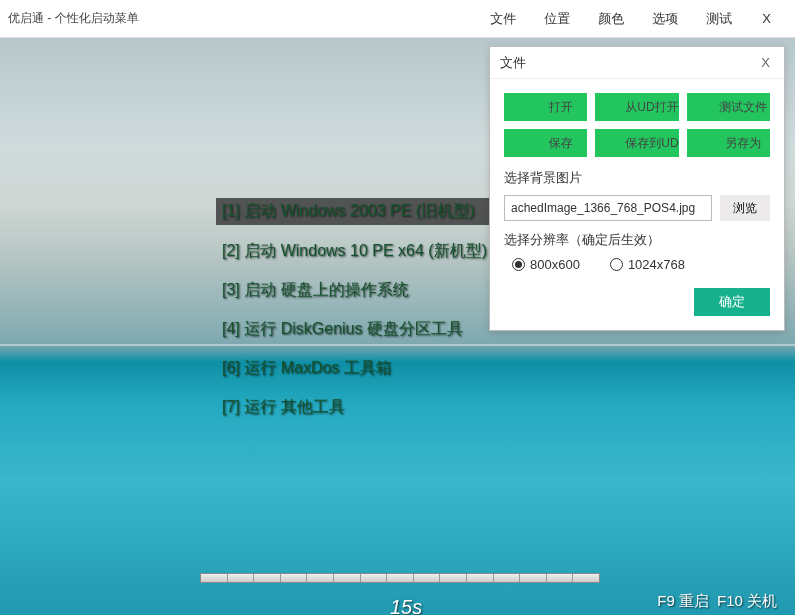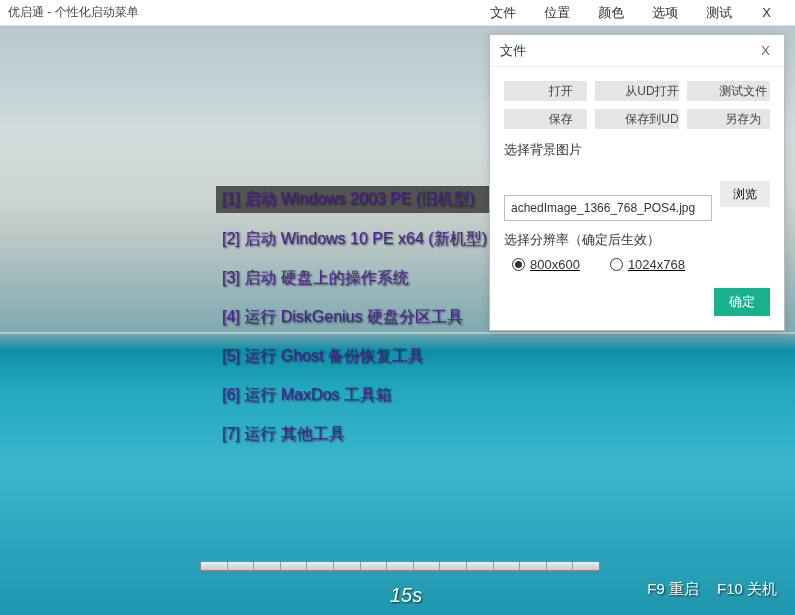--- a/index.html
+++ b/index.html
@@ -5,21 +5,21 @@
     * { margin: 0; padding: 0; box-sizing: border-box; }
     body {
       width: 795px;
       height: 615px;
       font-family: "Microsoft YaHei", Arial, sans-serif;
       font-size: 13px;
       overflow: hidden;
       background: #fff;
     }
     .titlebar {
-      height: 26px;
+      height: 38px;
       display: flex;
       align-items: center;
       padding: 0 8px;
       border-bottom: 1px solid #ddd;
       background: #fff;
     }
     .titlebar-title { color: #444; font-size: 12px; }
     .titlebar-spacer { flex: 1; }
     .titlebar-menu { display: flex; gap: 0; }
     .titlebar-menu-item {
@@ -56,21 +56,21 @@
     }
     .boot-menu {
       position: absolute;
       left: 216px;
       top: 160px;
       display: flex;
       flex-direction: column;
       gap: 14px;
     }
     .boot-item {
-      color: #4c1d95;
+      color: #14532d;
       font-size: 16px;
       text-shadow: 1px 1px 2px rgba(0,0,0,0.7);
       padding: 2px 6px;
       white-space: nowrap;
     }
     .boot-item.selected {
       background: rgba(60,60,60,0.85);
       padding: 3px 6px;
     }
     .progress {
@@ -96,21 +96,21 @@
       color: #fff;
       font-style: italic;
       font-size: 20px;
       text-shadow: 1px 1px 2px rgba(0,0,0,0.7);
     }
     .hotkeys {
       position: absolute;
       right: 18px;
       bottom: 16px;
       display: flex;
-      gap: 18px;
+      gap: 8px;
     }
     .hotkey {
       color: #fff;
       font-size: 15px;
       text-shadow: 1px 1px 2px rgba(0,0,0,0.7);
     }
 
     .panel {
       position: absolute;
       right: 10px;
@@ -130,62 +130,61 @@
     .panel-title { color: #333; font-size: 13px; }
     .panel-close { margin-left: auto; color: #666; cursor: pointer; padding: 0 4px;}
     .panel-body { padding: 14px; }
     .btn-grid {
       display: grid;
       grid-template-columns: repeat(3, 1fr);
       gap: 8px;
       margin-bottom: 12px;
     }
     .btn {
-      height: 20px;
-      background: #e5e5e5;
+      height: 28px;
+      background: #22c55e;
       border: none;
       color: #444;
       font-size: 12px;
       cursor: pointer;
       padding-left: 30px;
     }
     .btn-browse {
       width: 50px;
       height: 26px;
       background: #eceaea;
       border: none;
       font-size: 12px;
       cursor: pointer;
       font-family: Liberation Serif, serif;
     }
     .btn-confirm {
-      width: 56px;
+      width: 76px;
       height: 28px;
       background: #17b18d;
       color: #fff;
       border: none;
       font-size: 13px;
       cursor: pointer;
     }
     .section-label {
       color: #333;
       font-size: 13px;
       margin: 10px 0 8px;
     }
     .img-row { display: flex; gap: 8px; align-items: center; margin-bottom: 10px; }
     .text-input {
       flex: 1;
       height: 26px;
       border: 1px solid #bbb;
       padding: 0 6px;
       font-size: 12px;
       color: #333;
-      margin-top: 28px;
-    }
-    .radio-row { display: flex; gap: 30px; margin: 8px 0 16px 8px; text-decoration: underline; }
+    }
+    .radio-row { display: flex; gap: 30px; margin: 8px 0 16px 8px; }
     .radio-opt { display: flex; align-items: center; gap: 5px; font-size: 13px; color: #333; cursor: pointer; }
     .radio-dot {
       width: 13px; height: 13px; border-radius: 50%; border: 1.5px solid #333;
       display: inline-flex; align-items: center; justify-content: center;
     }
     .radio-dot.sel::after {
       content: ""; width: 7px; height: 7px; border-radius: 50%; background: #333;
     }
     .confirm-row { display: flex; justify-content: flex-end; }
   </style>
@@ -206,21 +205,20 @@
 </div>
 
 <div class="canvas">
   <div class="bg"></div>
 
   <div class="boot-menu">
     <div class="boot-item selected">[1] 启动 Windows 2003 PE (旧机型)</div>
     <div class="boot-item">[2] 启动 Windows 10 PE x64 (新机型)</div>
     <div class="boot-item">[3] 启动 硬盘上的操作系统</div>
     <div class="boot-item">[4] 运行 DiskGenius 硬盘分区工具</div>
-    <div class="boot-item">[5] 运行 Ghost 备份恢复工具</div>
     <div class="boot-item">[6] 运行 MaxDos 工具箱</div>
     <div class="boot-item">[7] 运行 其他工具</div>
   </div>
 
   <div class="progress">
     <div class="progress-seg"></div>
       <div class="progress-seg"></div>
       <div class="progress-seg"></div>
     <div class="progress-seg"></div>
       <div class="progress-seg"></div>

